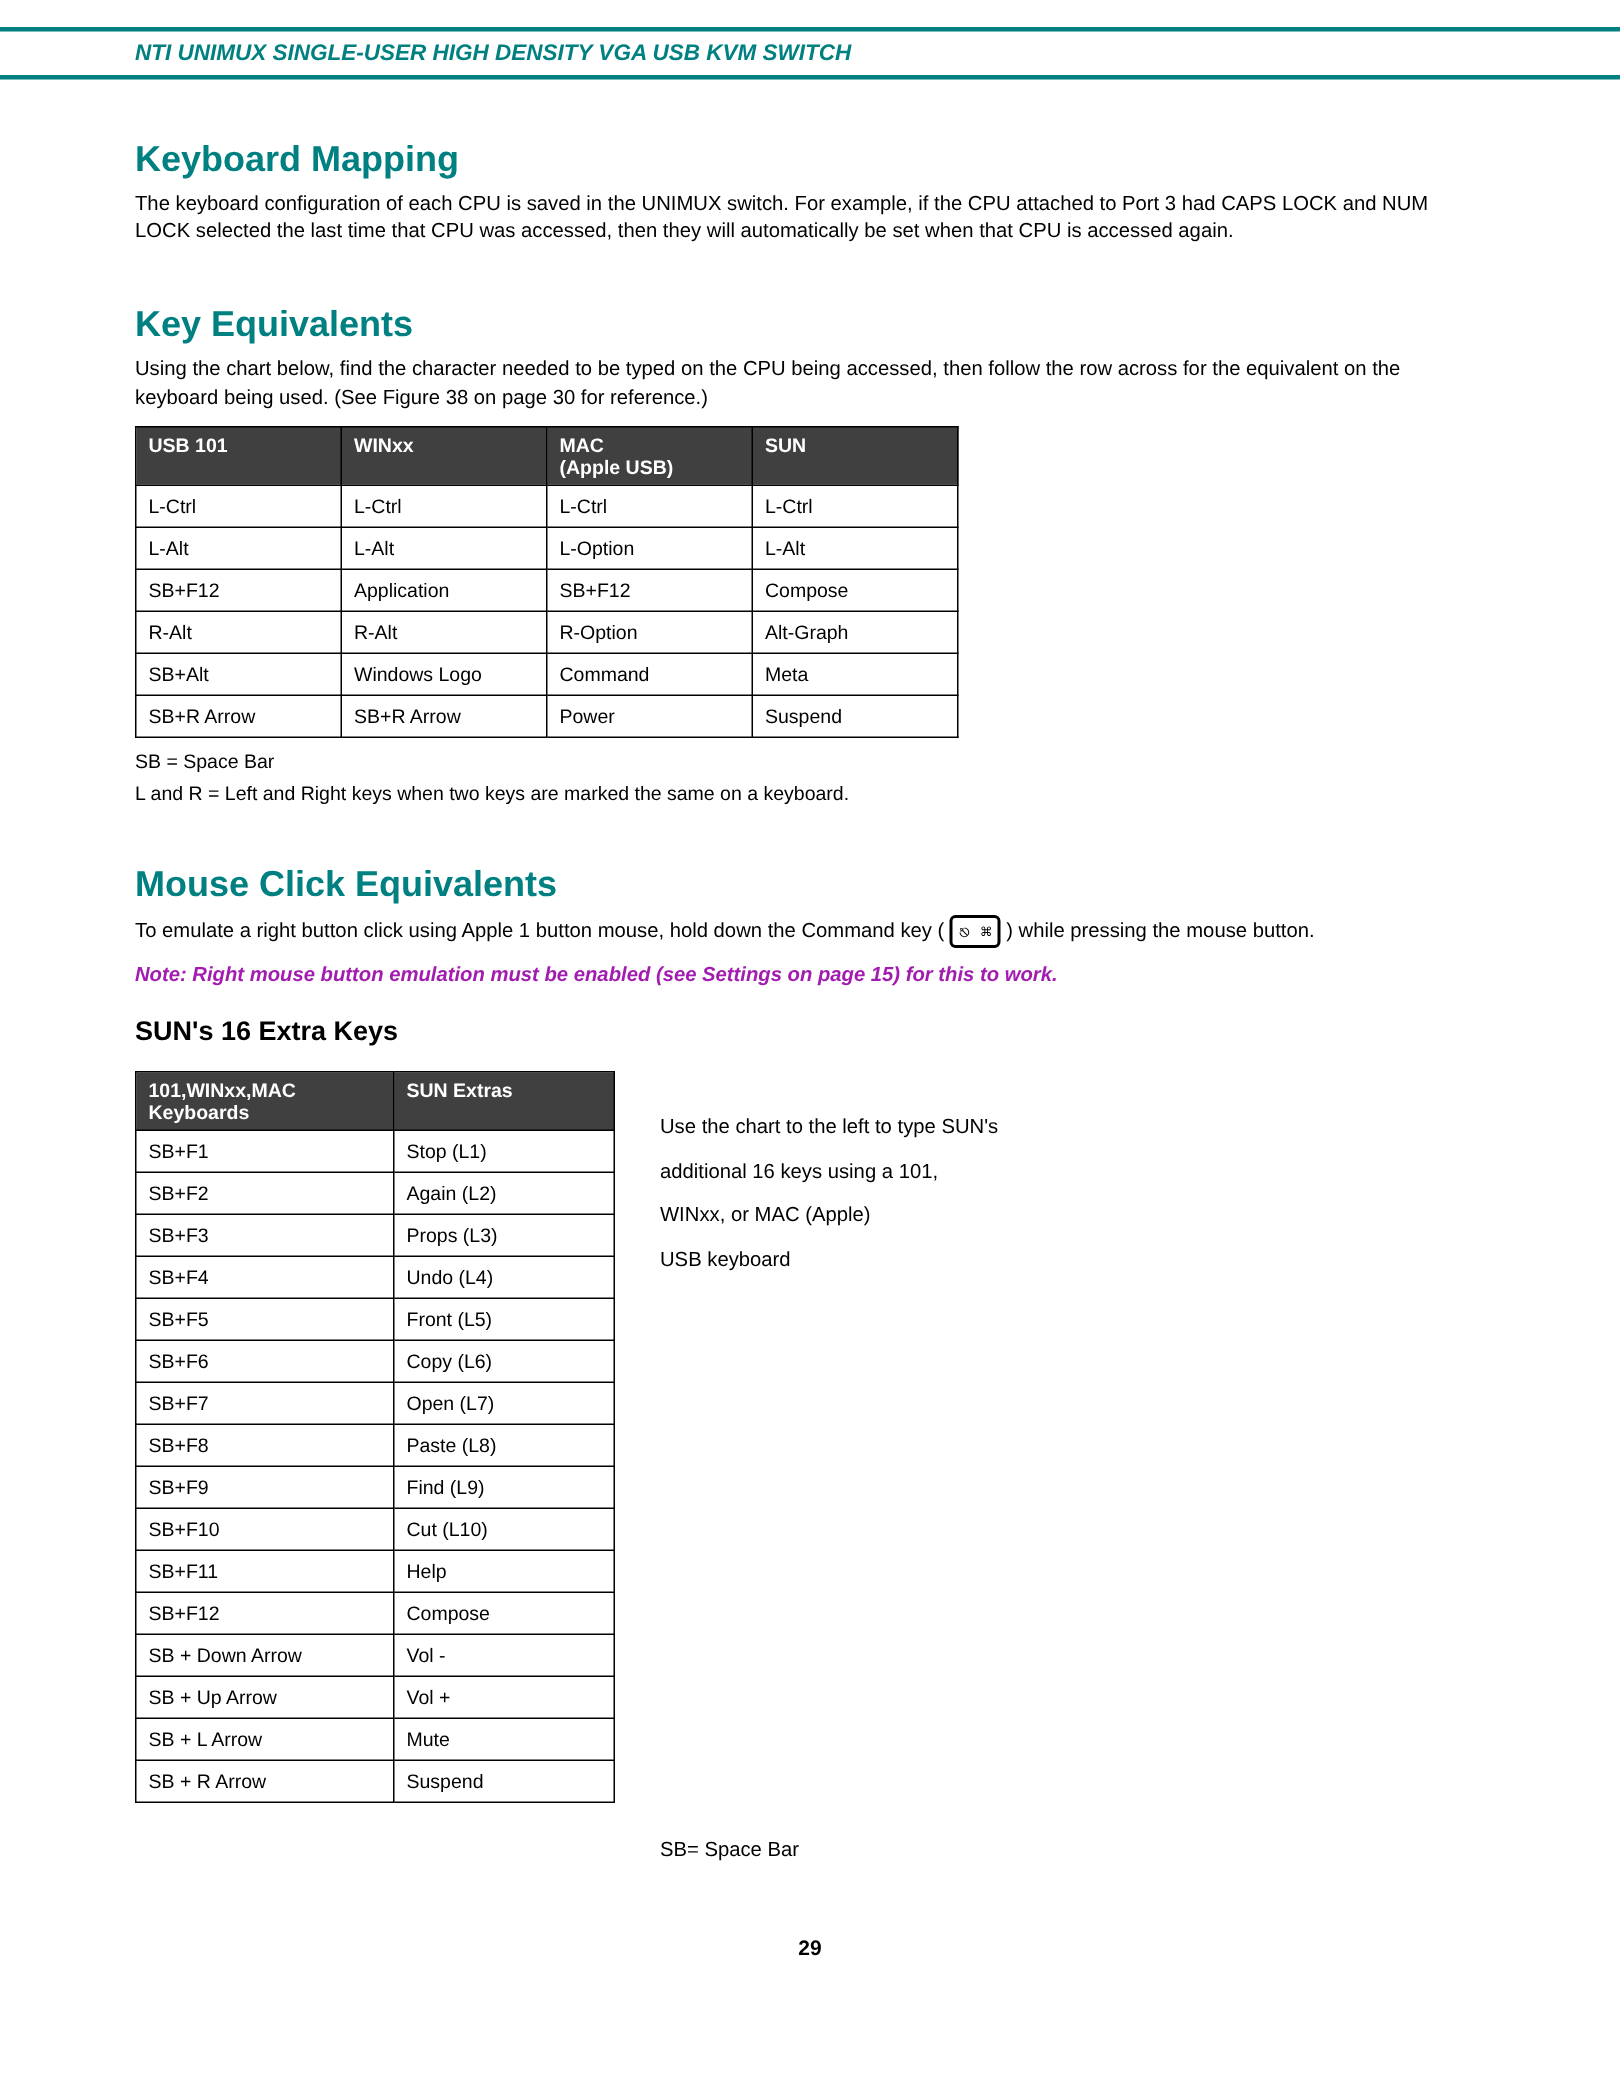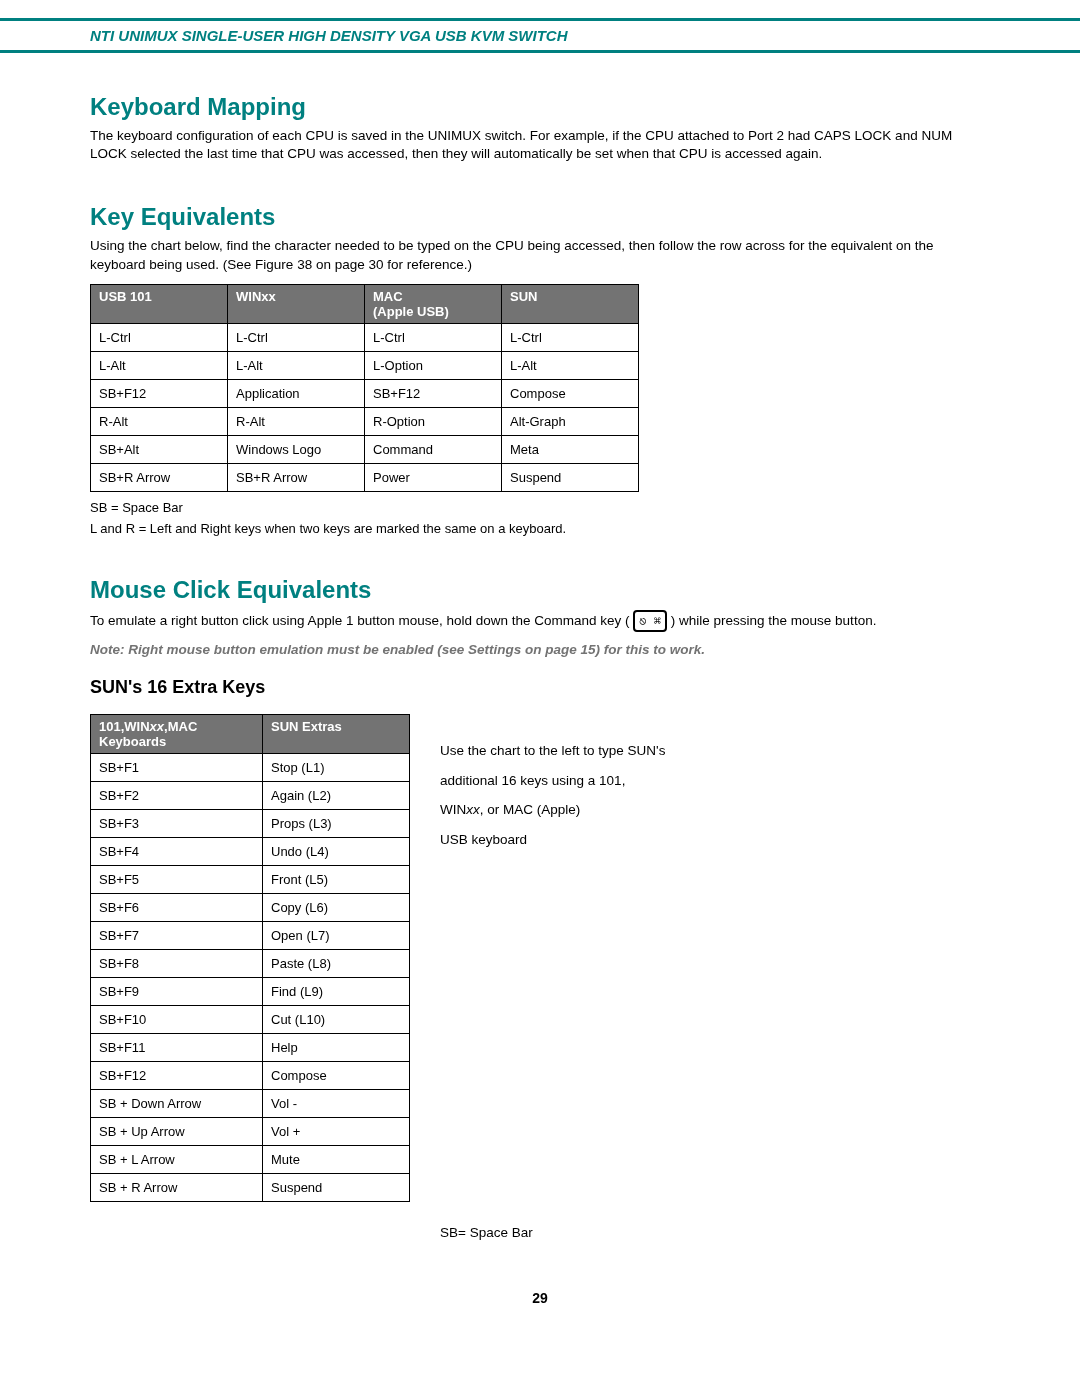--- a/index.html
+++ b/index.html
@@ -36,21 +36,21 @@
     font-size: 13.5px;
     line-height: 1.35;
     margin: 0 0 10px 0;
   }
   table.keytbl {
     border-collapse: collapse;
     margin-top: 8px;
     margin-bottom: 8px;
   }
   table.keytbl th {
-    background: #737373;
+    background: #404040;
     color: #fff;
     text-align: left;
     font-size: 13px;
     padding: 4px 8px;
     border: 1px solid #000;
     vertical-align: top;
   }
   table.keytbl td {
     font-size: 13px;
     padding: 6px 8px;
@@ -58,21 +58,21 @@
     text-align: left;
     vertical-align: top;
   }
   .t1 th, .t1 td { }
   .t1col { width: 120px; }
   .legend {
     font-size: 13px;
     margin: 6px 0;
   }
   .note-red {
-    color: #737373;
+    color: #a21caf;
     font-style: italic;
     font-weight: bold;
     font-size: 13.5px;
     margin: 10px 0 20px 0;
   }
   h3.sun {
     font-size: 18px;
     font-weight: bold;
     margin: 18px 0 8px 0;
   }
@@ -101,33 +101,33 @@
     font-size: 12px;
     vertical-align: middle;
   }
   .footer-pg {
     text-align: center;
     font-weight: bold;
     font-size: 14px;
     margin-top: 30px;
     padding-bottom: 20px;
   }
-  .italic { font-style: italic; }
+  .italic { }
 </style>
 </head>
 <body>
 
 <div class="header-bar">
   <span>NTI UNIMUX SINGLE-USER HIGH DENSITY VGA USB KVM SWITCH</span>
 </div>
 
 <div class="content">
 
   <h2 class="teal">Keyboard Mapping</h2>
-  <p class="para">The keyboard configuration of each CPU is saved in the UNIMUX switch.  For example, if the CPU attached to Port 2 had CAPS LOCK and NUM LOCK selected the last time that CPU was accessed, then they will automatically be set when that CPU is accessed again.</p>
+  <p class="para">The keyboard configuration of each CPU is saved in the UNIMUX switch.  For example, if the CPU attached to Port 3 had CAPS LOCK and NUM LOCK selected the last time that CPU was accessed, then they will automatically be set when that CPU is accessed again.</p>
 
   <h2 class="teal">Key Equivalents</h2>
   <p class="para">Using the chart below, find the character needed to be typed on the CPU being accessed, then follow the row across for the equivalent on the keyboard being used.   (See Figure 38 on page 30 for reference.)</p>
 
   <table class="keytbl t1">
     <tbody>
         <tr>
       <th class="t1col">USB 101</th>
       <th class="t1col"><span>WINxx</span></th>
       <th class="t1col">

